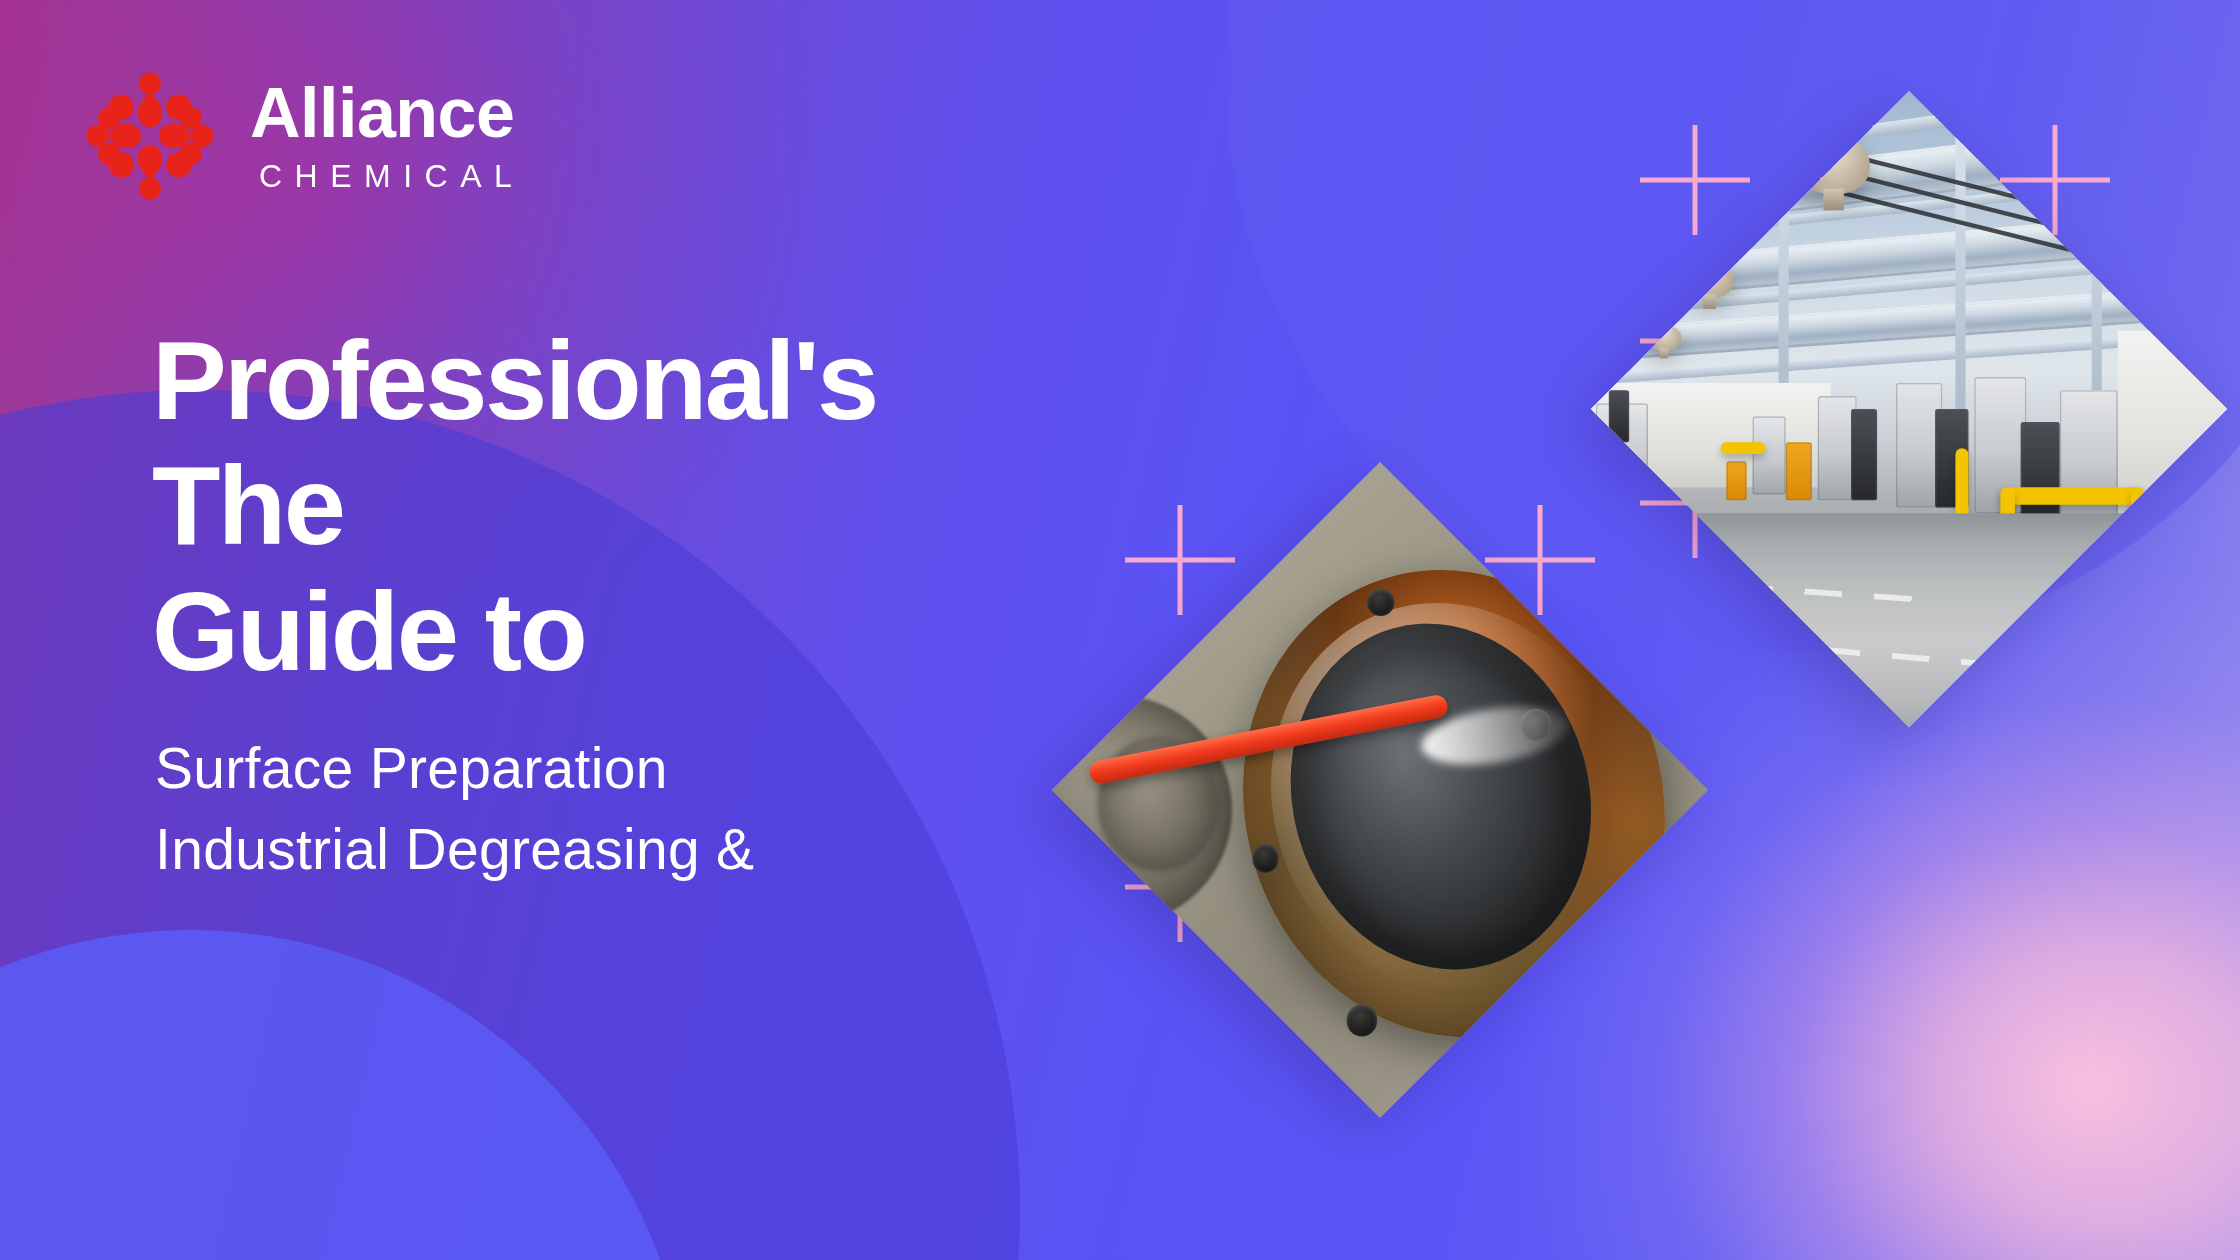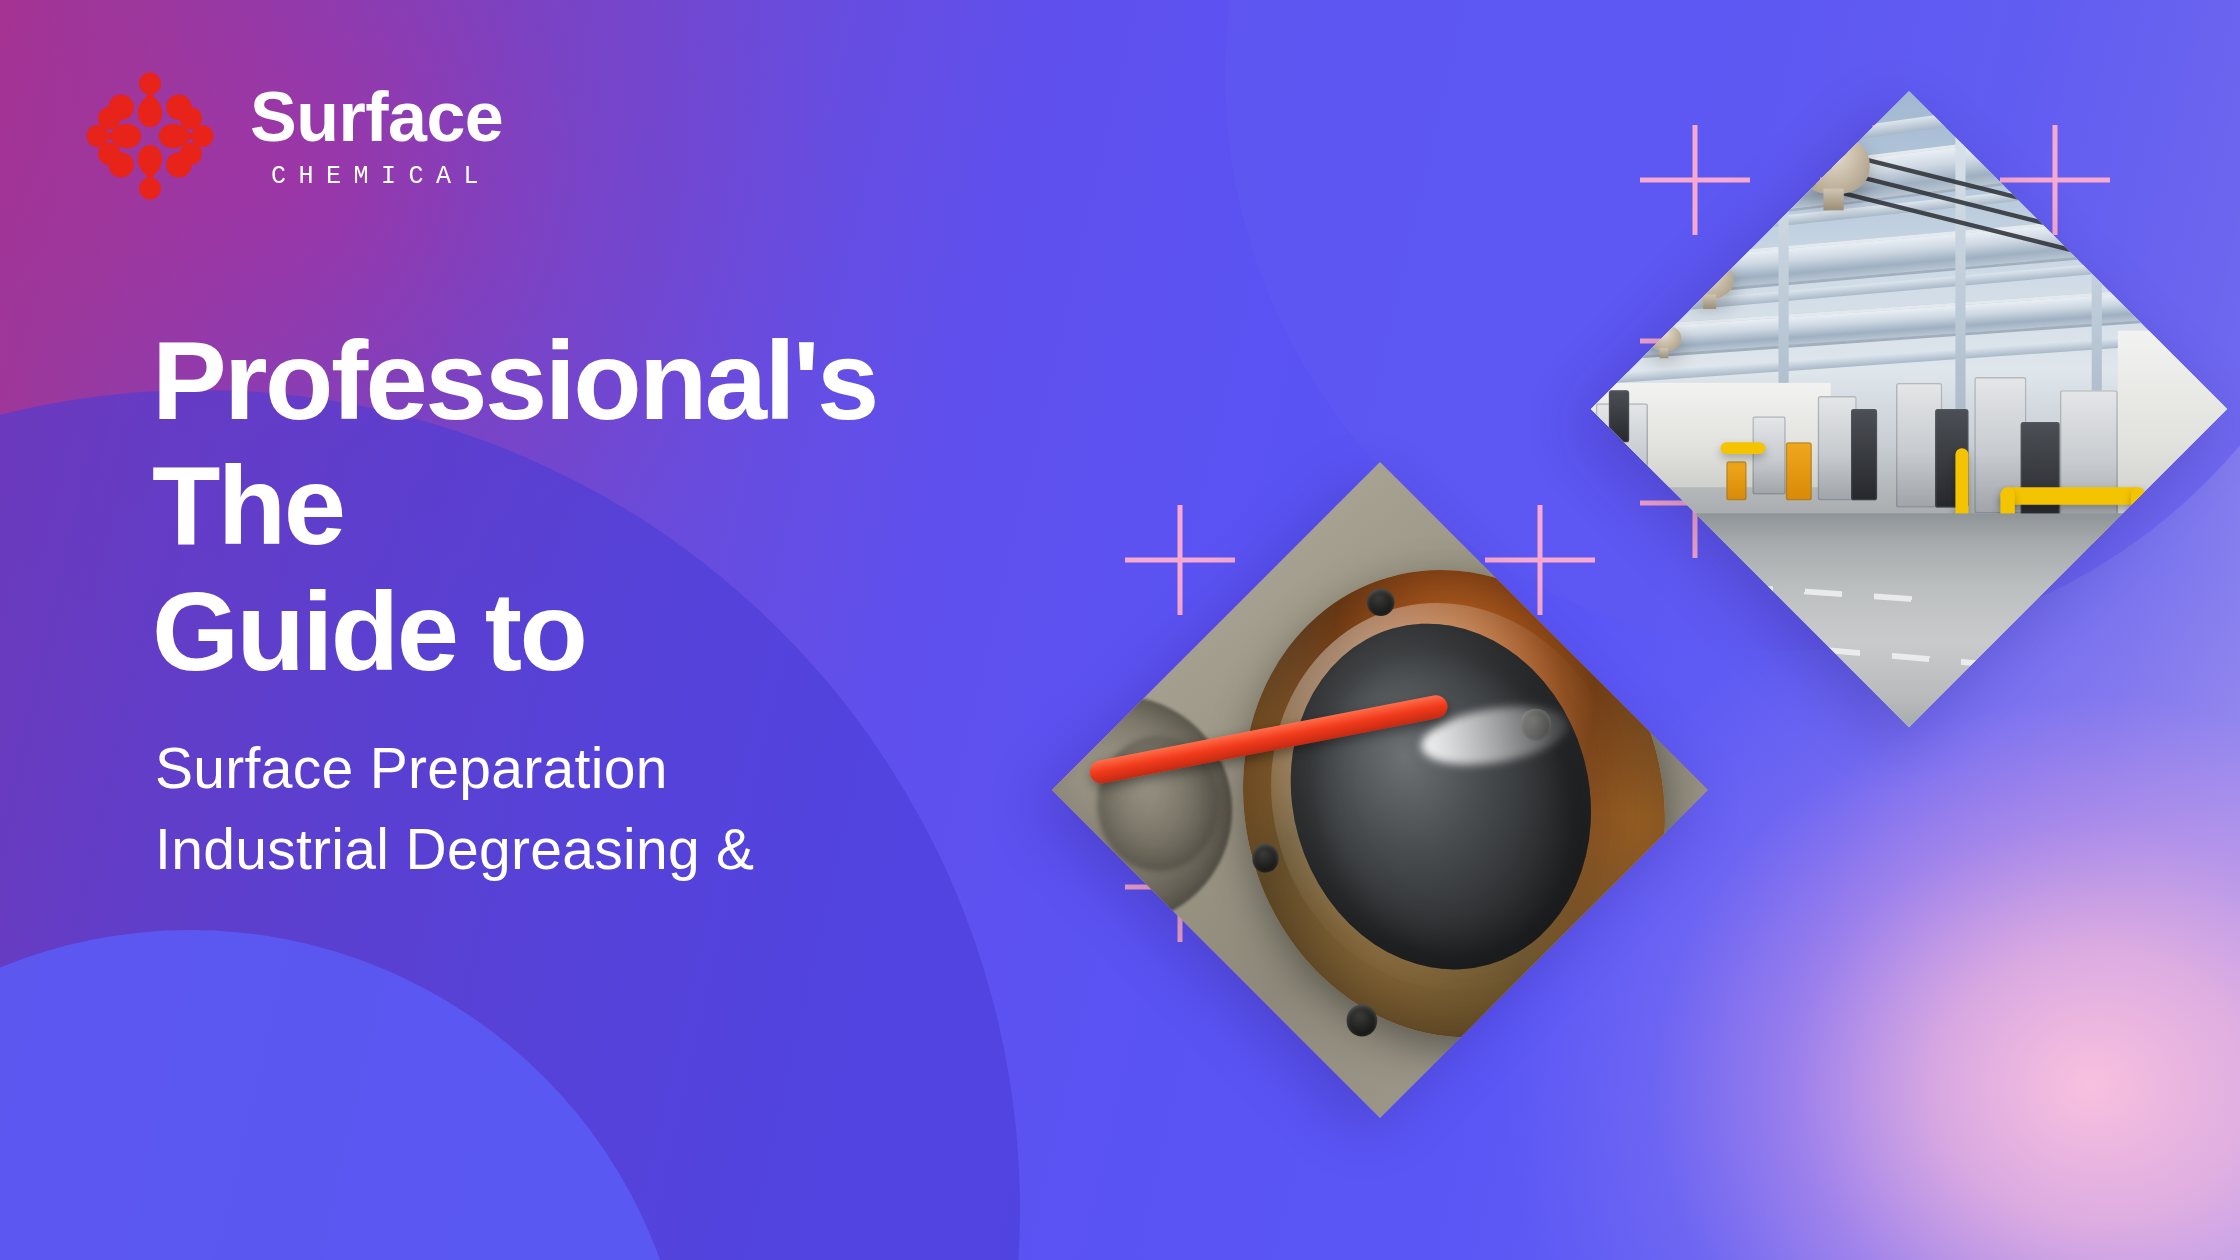--- a/index.html
+++ b/index.html
@@ -265,26 +265,25 @@
   .logo-text { display: flex; flex-direction: column; }
   .logo-word {
     color: #ffffff;
     font-size: 70px;
     font-weight: 700;
     letter-spacing: -0.5px;
     line-height: 1.0;
   }
   .logo-sub {
     color: #ffffff;
-    font-size: 25px;
+    font-size: 32px;
     font-weight: 300;
     letter-spacing: 12.5px;
     margin-top: 10px;
-    margin-left: 21px;
-    font-family: Liberation Mono, monospace;
+    margin-left: 9px;
   }
 
   
   .headline {
     position: absolute;
     left: 152px;
     top: 318px;
     width: 1000px;
   }
   .headline-line {
@@ -439,21 +438,21 @@
         <circle cx="14.5" cy="50" r="7.4"></circle>
         <circle cx="85.5" cy="50" r="7.4"></circle>
 
         <circle cx="22.5" cy="38" r="7.6"></circle>
         <circle cx="77.5" cy="38" r="7.6"></circle>
         <circle cx="22.5" cy="62" r="7.6"></circle>
         <circle cx="77.5" cy="62" r="7.6"></circle>
       </g>
     </svg>
     <div class="logo-text">
-      <div class="logo-word">Surface</div>
+      <div class="logo-word">Alliance</div>
       <div class="logo-sub">CHEMICAL</div>
     </div>
   </div>
 
   <div class="headline">
     <div class="headline-line">Professional's</div>
     <div class="headline-line">The</div>
     <div class="headline-line">Guide to</div>
   </div>
 

